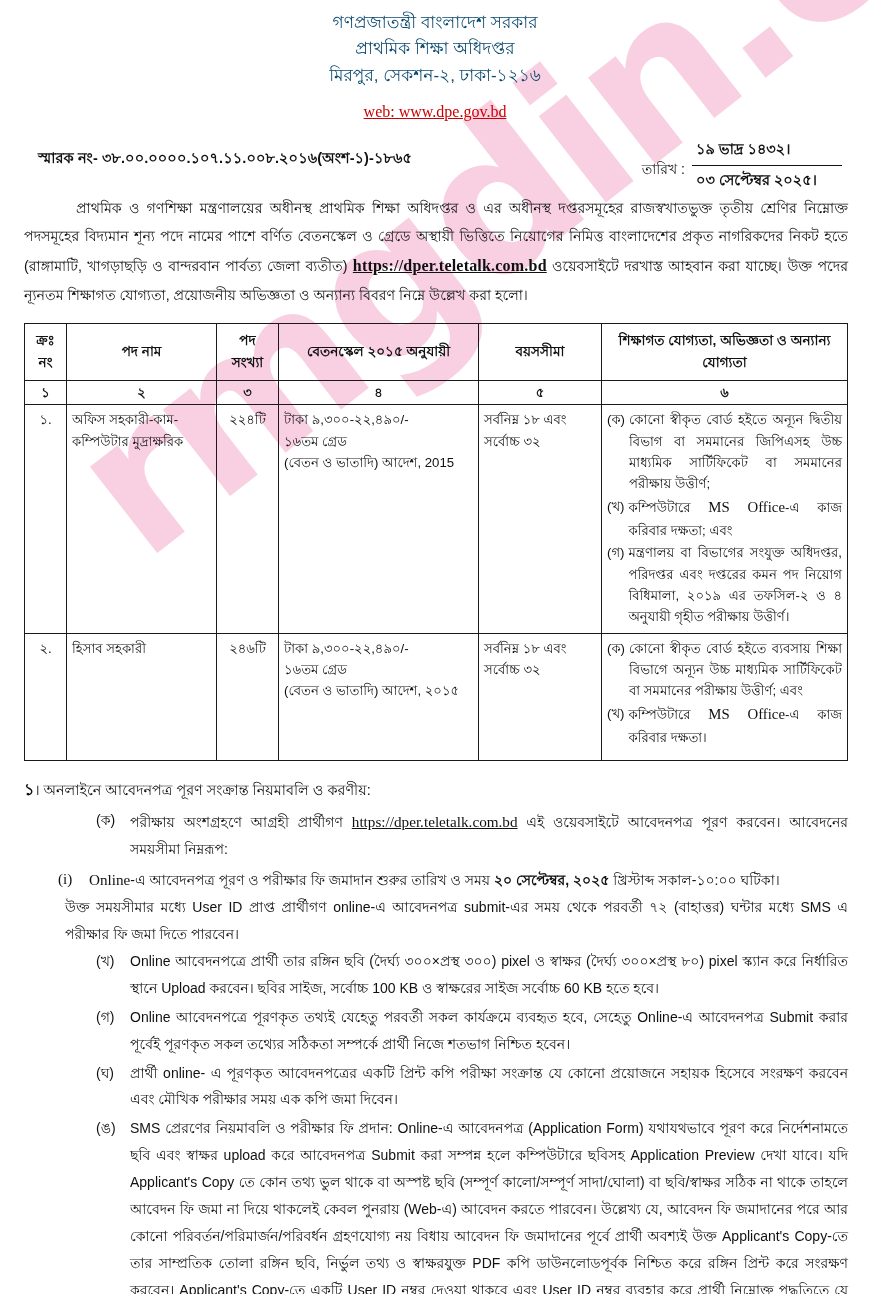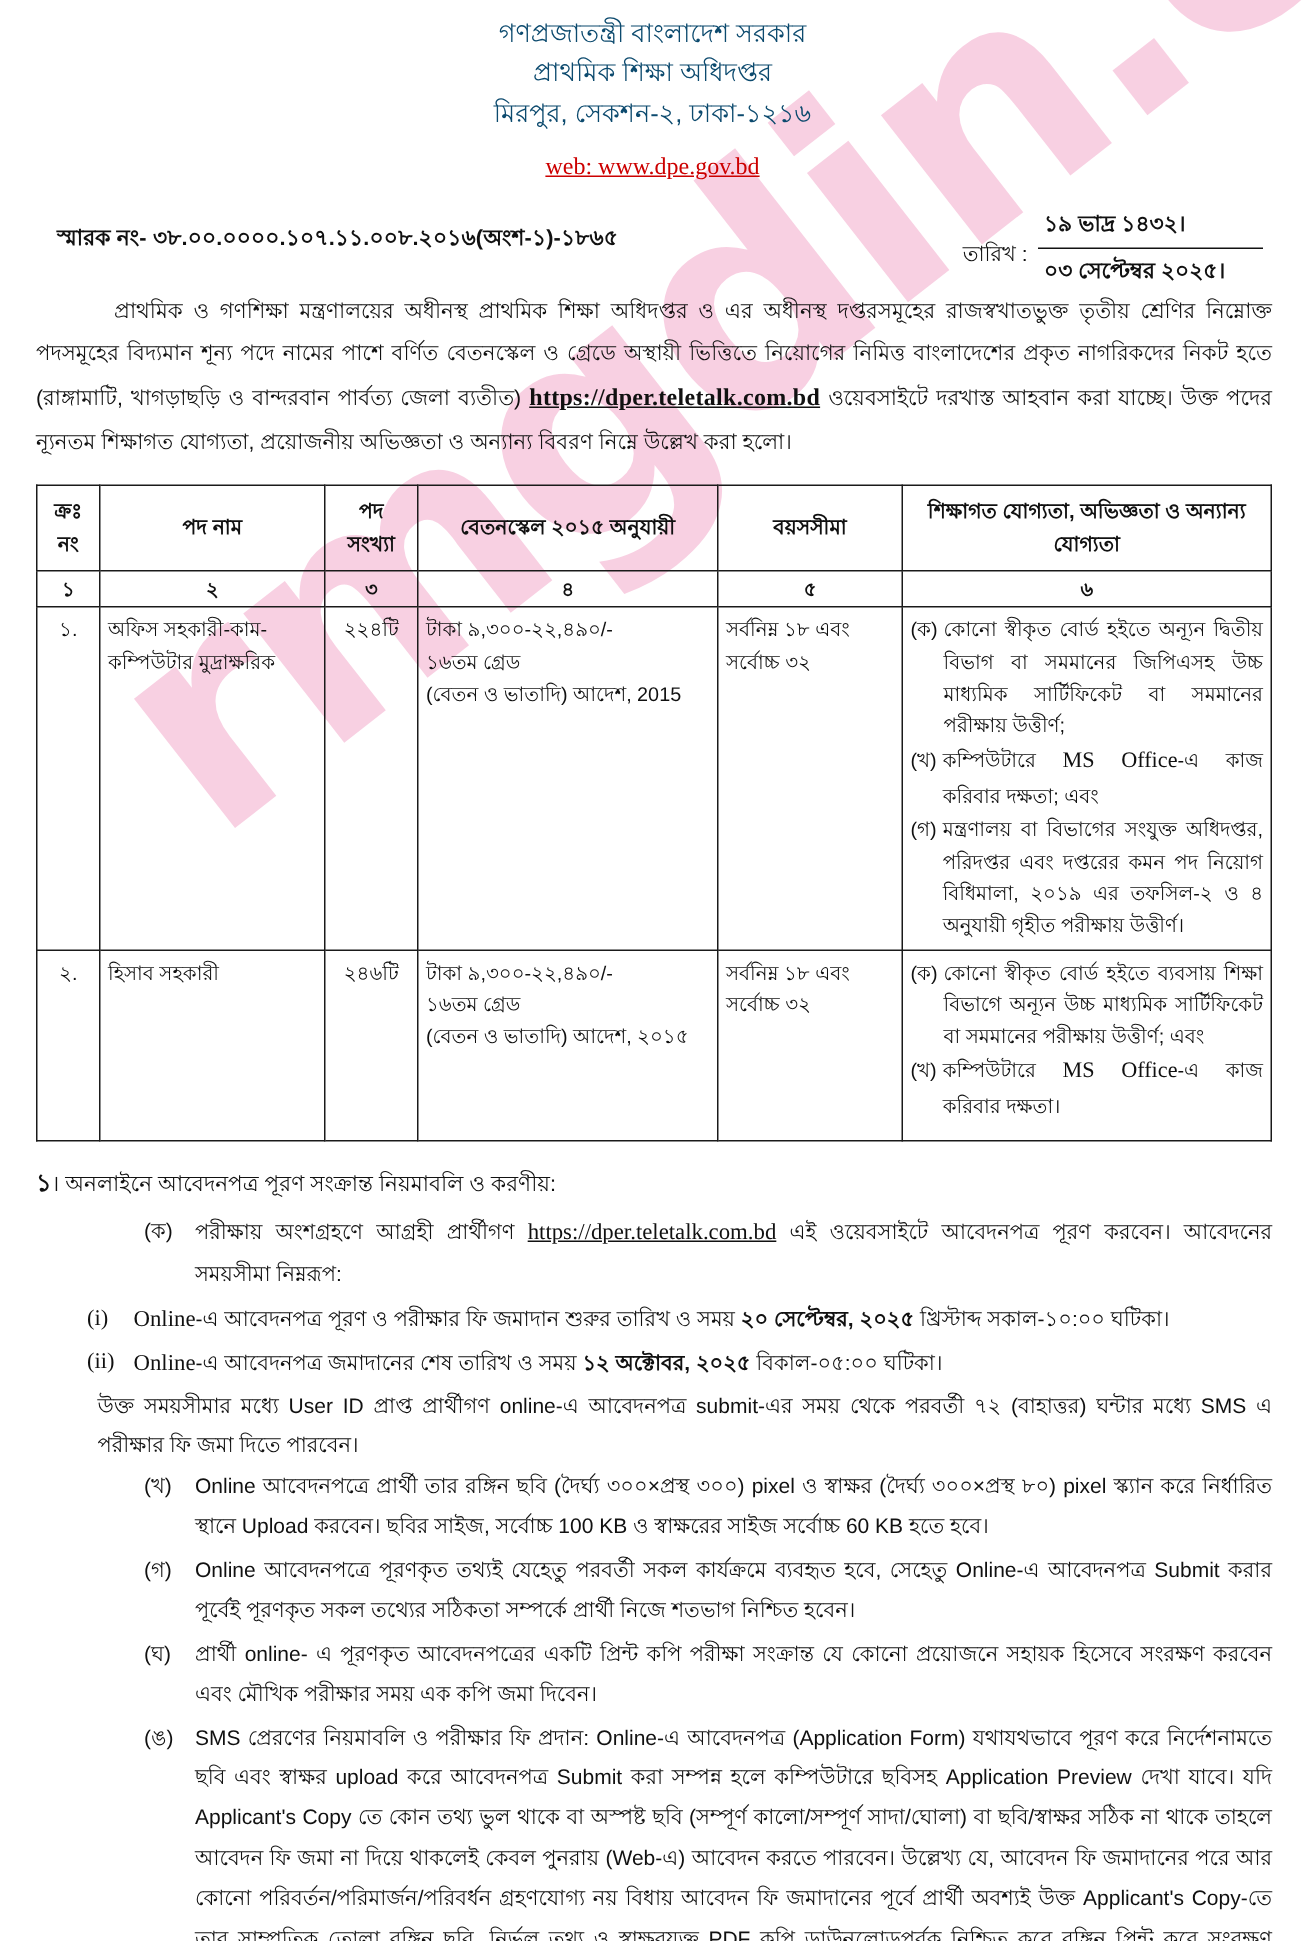--- a/index.html
+++ b/index.html
@@ -374,24 +374,20 @@
     <div class="lvl1">
       <span class="mk">(ক)</span>
       <span class="bd"><span>পরীক্ষায় অংশগ্রহণে আগ্রহী প্রার্থীগণ </span><span class="ser ul">https://dper.teletalk.com.bd</span><span> এই ওয়েবসাইটে আবেদনপত্র পূরণ করবেন। আবেদনের সময়সীমা নিম্নরূপ:</span></span>
     </div>
 
     <div class="lvl2">
       <span class="mk">(i)</span>
       <span class="bd"><span class="ser">Online</span><span>-এ আবেদনপত্র পূরণ ও পরীক্ষার ফি জমাদান শুরুর তারিখ ও সময় </span><b>২০ সেপ্টেম্বর, ২০২৫</b><span> খ্রিস্টাব্দ সকাল-১০:০০ ঘটিকা।</span></span>
     </div>
 
-    <div class="lvl2">
-      <span class="mk">(ii)</span>
-      <span class="bd"><span class="ser">Online</span><span>-এ আবেদনপত্র জমাদানের শেষ তারিখ ও সময় </span><b>১২ অক্টোবর, ২০২৫</b><span> বিকাল-০৫:০০ ঘটিকা।</span></span>
-    </div>
 
     <div class="lvl2">
       <span class="mk" style="flex:0 0 0;"></span>
       <span class="bd plain">উক্ত সময়সীমার মধ্যে User ID প্রাপ্ত প্রার্থীগণ online-এ আবেদনপত্র submit-এর সময় থেকে পরবর্তী ৭২ (বাহাত্তর) ঘন্টার মধ্যে SMS এ পরীক্ষার ফি জমা দিতে পারবেন।</span>
     </div>
 
     <div class="lvl1">
       <span class="mk">(খ)</span>
       <span class="bd">Online আবেদনপত্রে প্রার্থী তার রঙ্গিন ছবি (দৈর্ঘ্য ৩০০×প্রস্থ ৩০০) pixel ও স্বাক্ষর (দৈর্ঘ্য ৩০০×প্রস্থ ৮০) pixel স্ক্যান করে নির্ধারিত স্থানে Upload করবেন। ছবির সাইজ, সর্বোচ্চ 100 KB ও স্বাক্ষরের সাইজ সর্বোচ্চ 60 KB হতে হবে।</span>
     </div>

